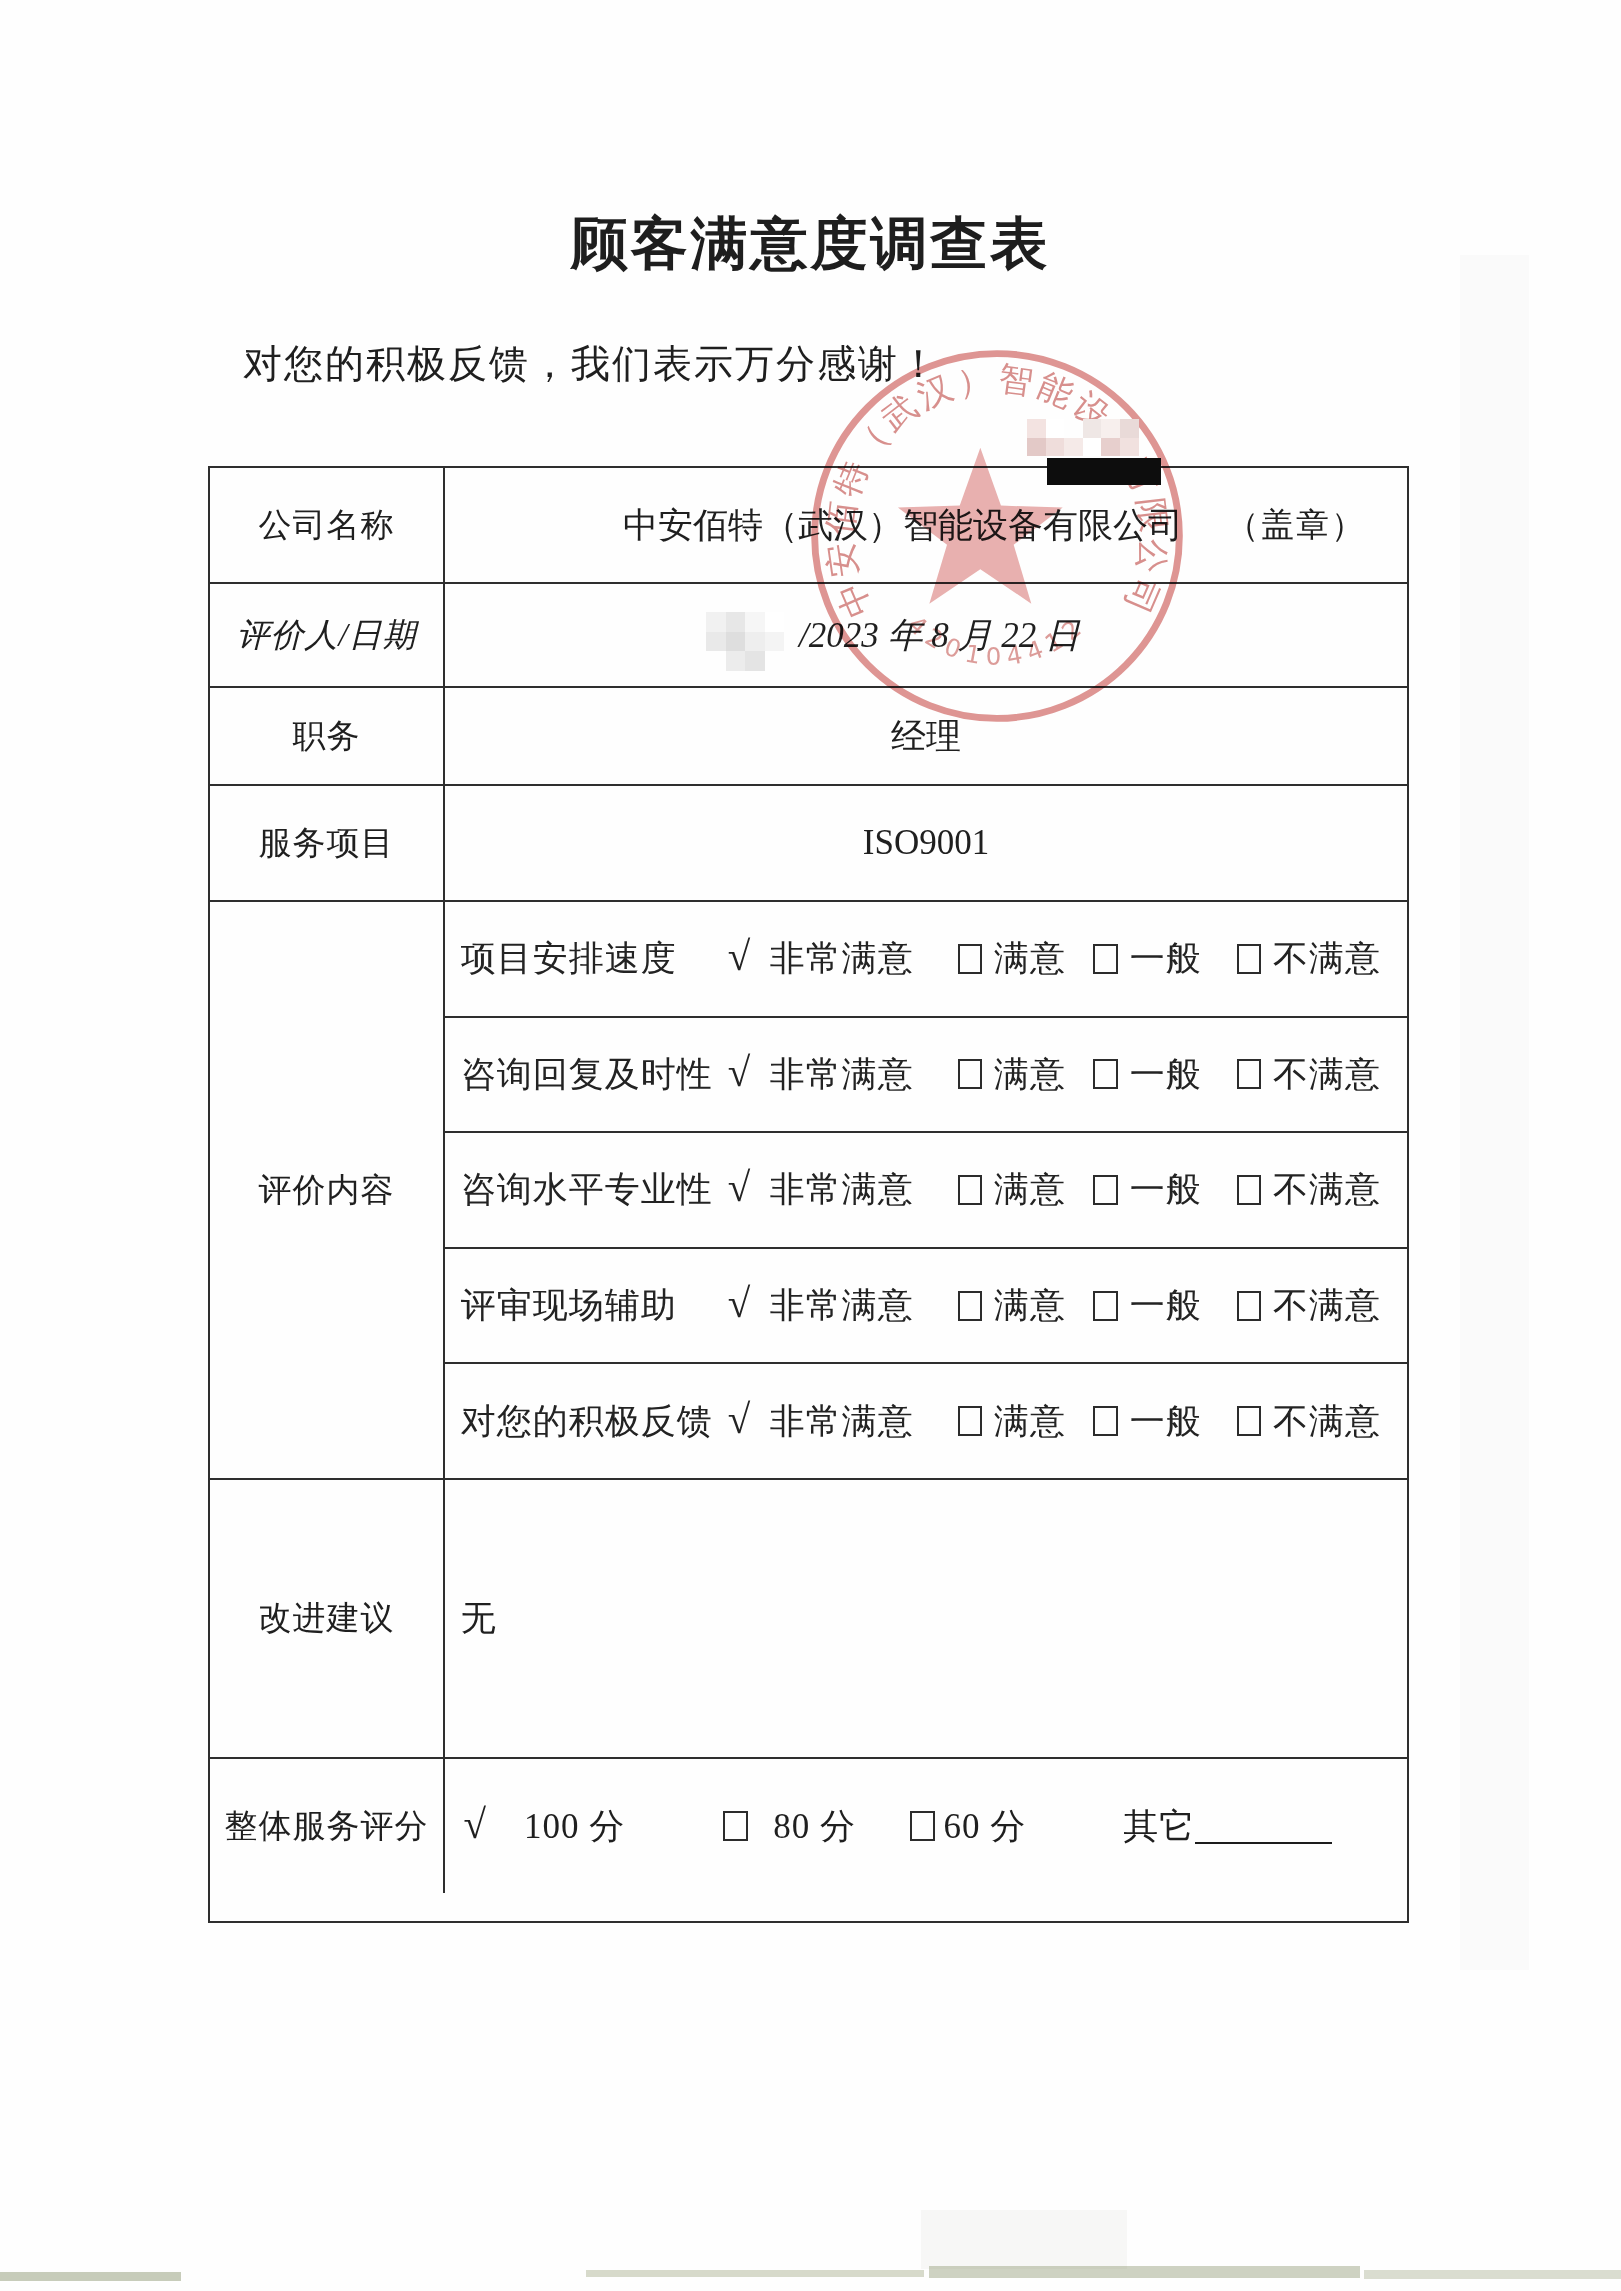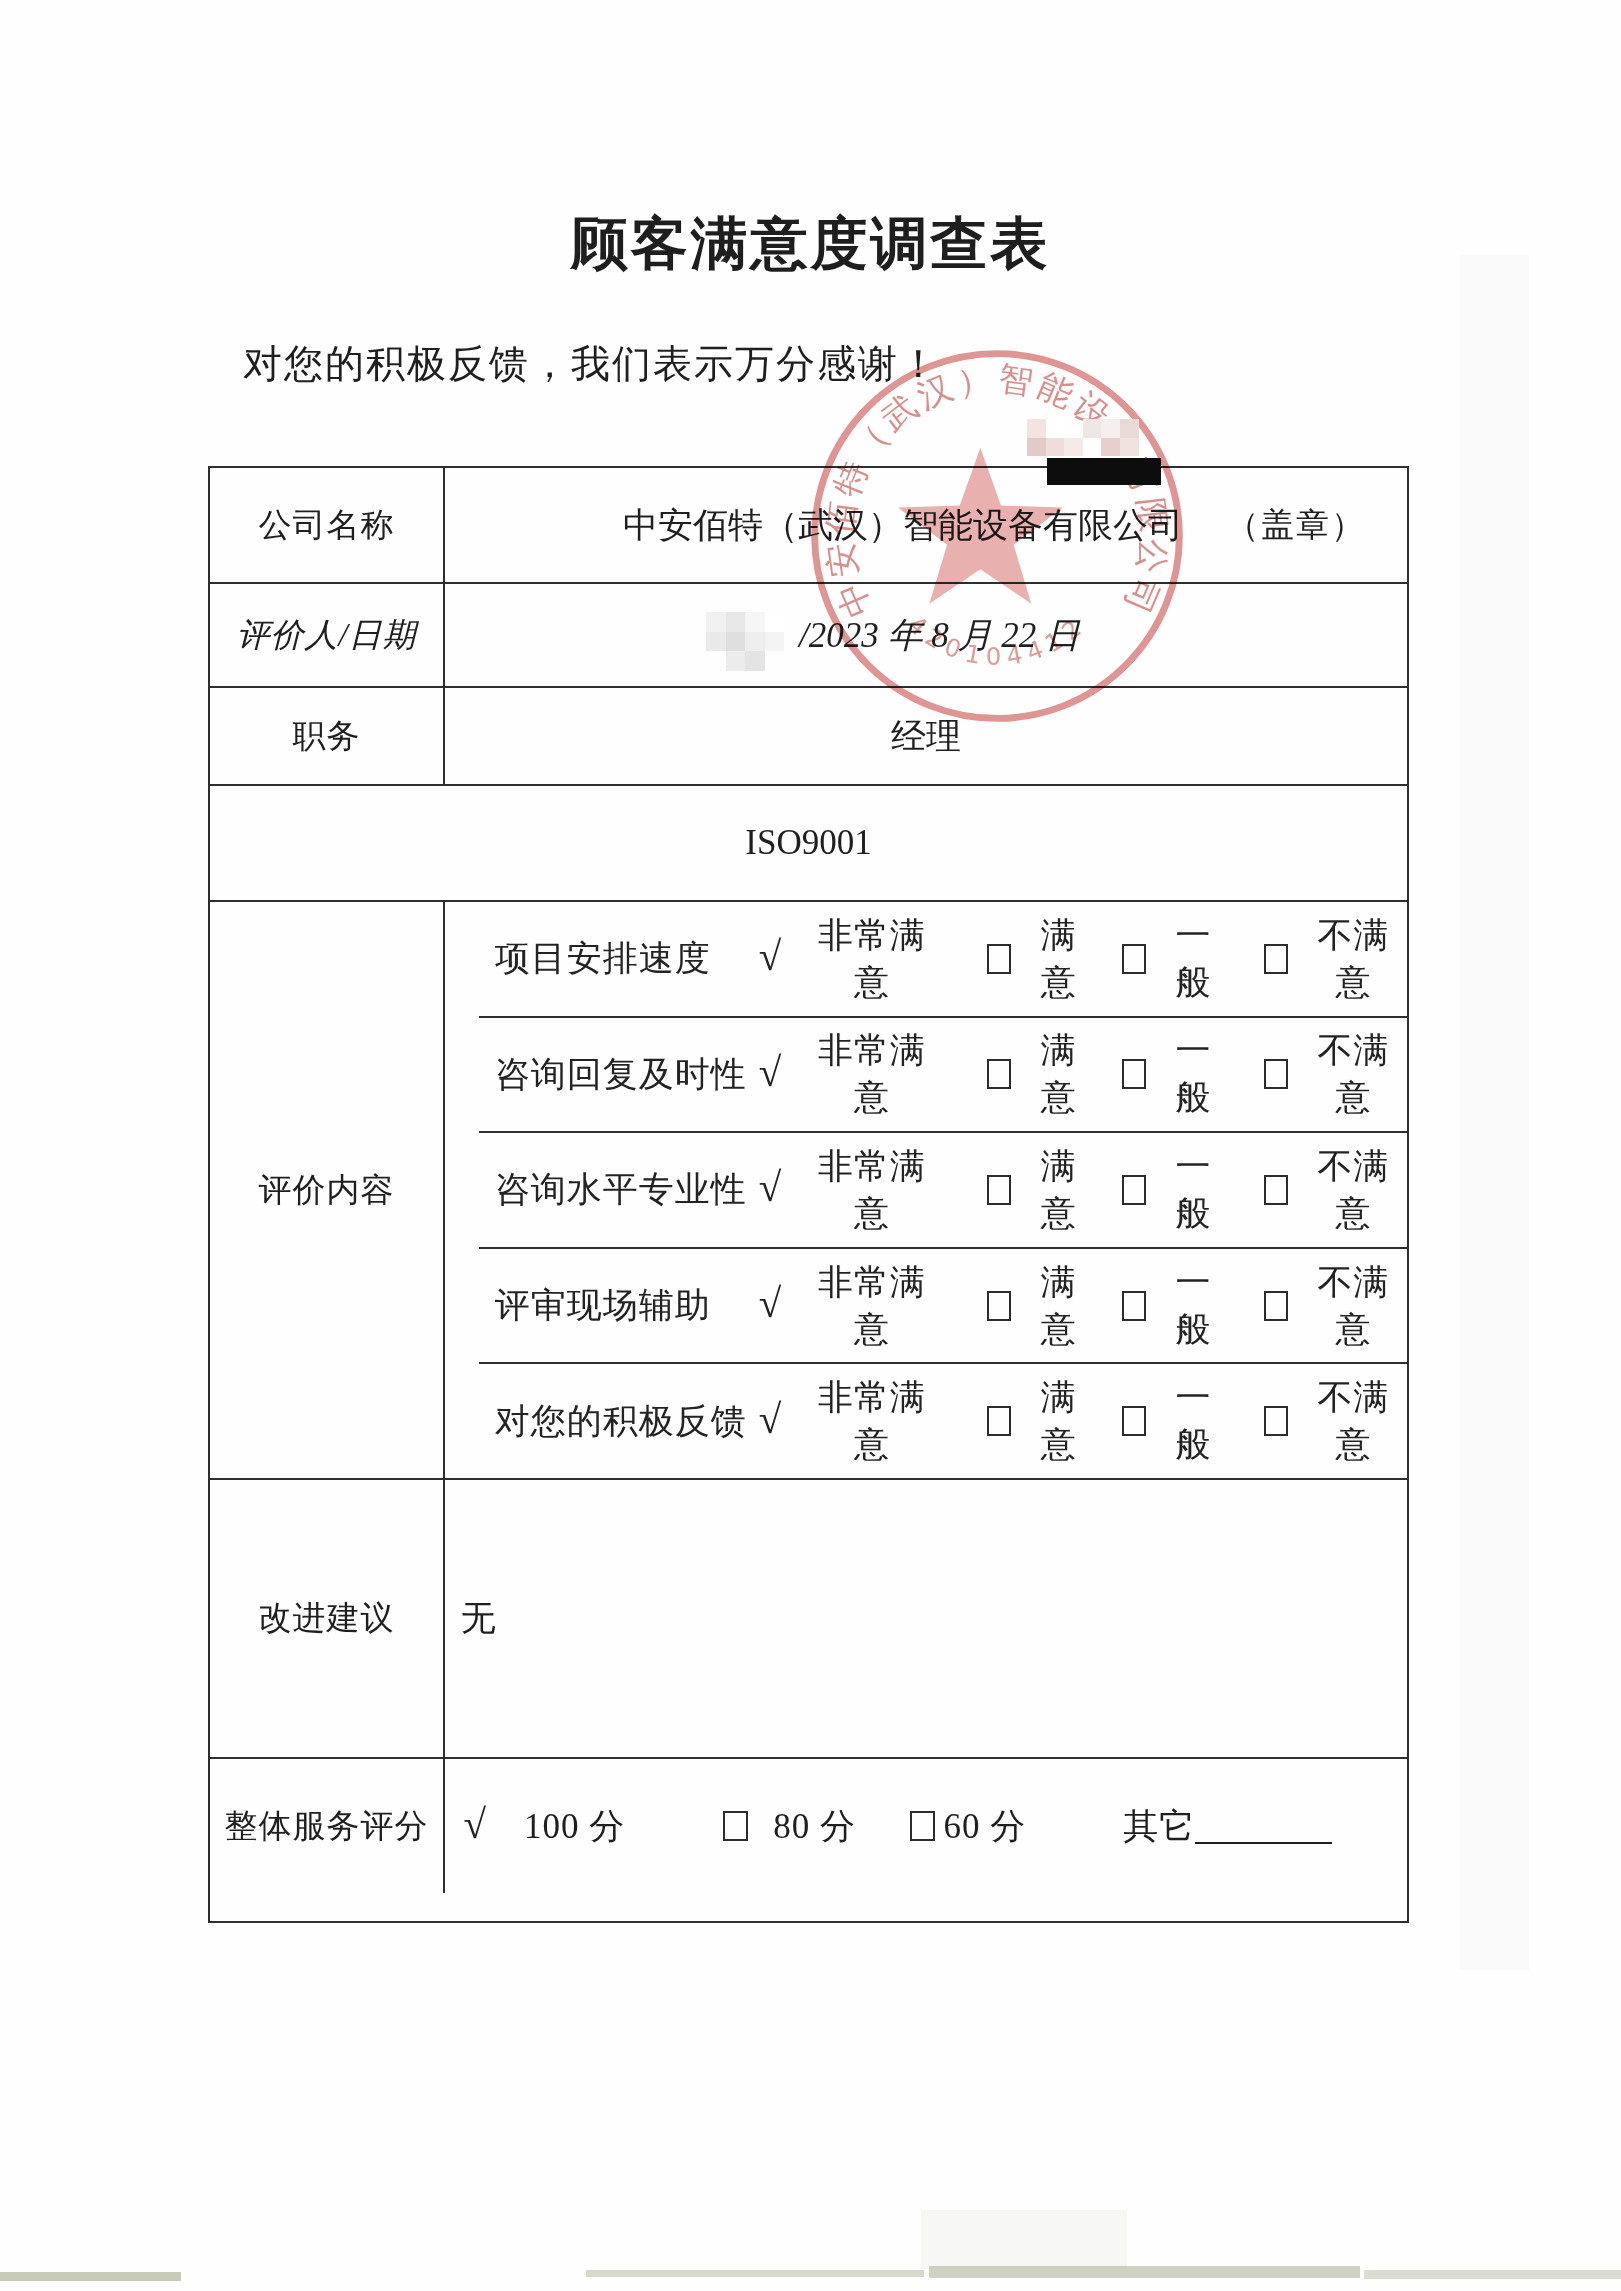--- a/index.html
+++ b/index.html
@@ -29,21 +29,21 @@
     width:235px;flex:0 0 235px;border-right:2px solid #2e2e2e;box-sizing:border-box;
     display:flex;align-items:center;justify-content:center;
     font-size:33px;letter-spacing:1px;color:#1f1f1f;text-align:center;
   }
   .f-value{flex:1;position:relative;display:flex;align-items:center;font-size:35px;color:#1f1f1f;box-sizing:border-box;}
   .h-118{height:116px;} .h-119{height:104px;font-style:italic;} .h-120{height:98px;}
   .h-590{height:578px;} .h-285{height:279px;} .h-137{height:134px;}
   .eval-col{flex:1;display:flex;flex-direction:column;}
   .eval-line{
     flex:1;display:flex;align-items:center;box-sizing:border-box;
-    border-bottom:2px solid #2e2e2e;padding-left:15.7px;font-size:35px;margin-left:34px;
+    border-bottom:2px solid #2e2e2e;padding-left:15.7px;font-size:35px;
   }
   .eval-line:last-child{border-bottom:none;}
   .crit{display:inline-block;width:267px;letter-spacing:1px;}
   .tick{font-size:41px;line-height:1;display:inline-block;transform:translateY(-2px);}
   .cbox{
     display:inline-block;width:24.5px;height:30px;border:2px solid #2c2c2c;
     box-sizing:border-box;vertical-align:-2.9px;background:transparent;
   }
   .opt{letter-spacing:1px;text-align:center;}
   .g20{margin-left:19.6px;} .g45{margin-left:44px;} .g12{margin-left:11.8px;}
@@ -89,20 +89,21 @@
   </div>
 
   <div class="f-row h-120">
     <div class="f-label">职务</div>
     <div class="f-value center-val">
       <span>经理</span>
     </div>
   </div>
 
   <div class="f-row h-118">
+    <div class="f-label">服务项目</div>
     <div class="f-value center-val">
       <span>ISO9001</span>
     </div>
   </div>
 
   <div class="f-row h-590">
     <div class="f-label">评价内容</div>
     <div class="eval-col">
 
       <div class="eval-line">

